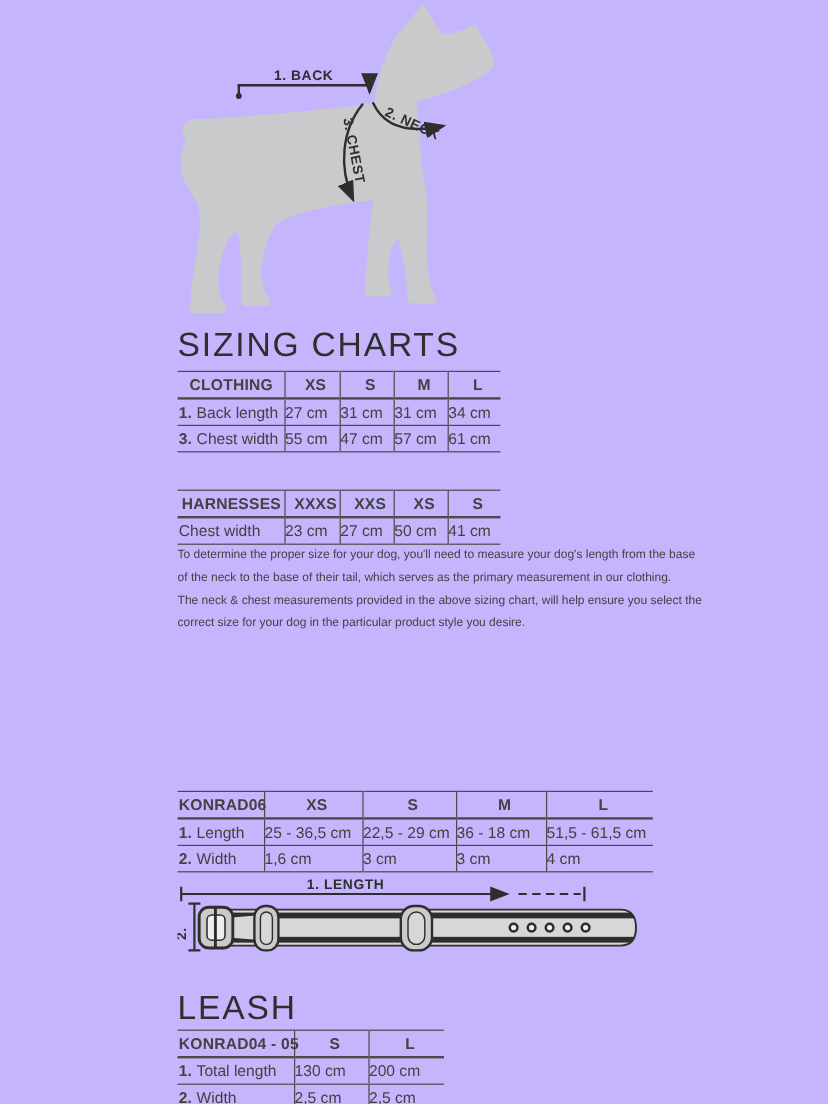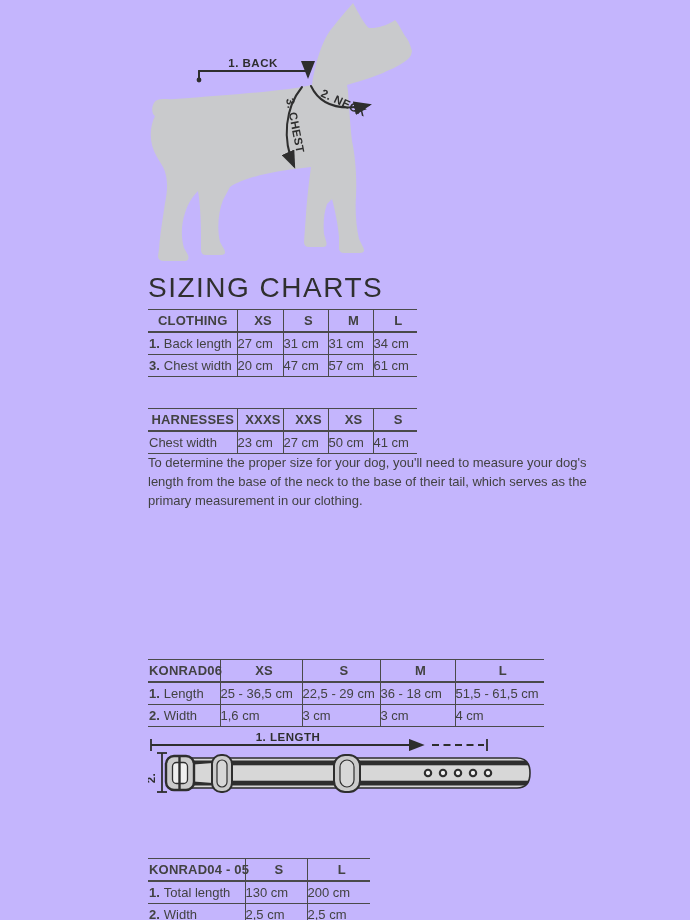--- a/index.html
+++ b/index.html
@@ -15,21 +15,21 @@
   table.size th{font-weight:bold;font-size:13px;text-align:center;letter-spacing:.2px;
      padding:3px 0 3px 6px;border-bottom:2px solid var(--border,#3f3f3f);white-space:nowrap;margin-left:24px;}
   table.size th.first{padding-left:1px;}
   table.size td{border-bottom:1px solid var(--border,#4a4a4a);padding:3px 0;white-space:nowrap;}
   table.size td.lbl{padding-left:1px;margin-left:14px;}
   table.size td.val{text-align:left;padding-right:7px;}
   table.size .sep{border-left:1px solid var(--border,#4a4a4a);}
   table.size b{font-weight:bold;}
   table.size .rowlbl{margin-left:4px;}
   
-  .notes{font-size:13px;line-height:19px;color:var(--text,#424242);}
+  .notes{font-size:10px;line-height:19px;color:var(--text,#424242);}
   .notes p{margin:0;}
   
   .sil{fill:var(--sil,#c9cacc);}
   .ann{stroke:var(--line,#2e2e2e);stroke-width:2;fill:none;stroke-linecap:round;}
   .annf{fill:var(--line,#2e2e2e);}
   .dim{stroke:var(--line,#2e2e2e);stroke-width:1.8;fill:none;}
   .dash{stroke-dasharray:7 4.5;}
   .svglbl{font-family:"Liberation Sans",sans-serif;font-weight:bold;font-size:11.5px;
      letter-spacing:.5px;fill:var(--line,#2e2e2e);}
   .metal{fill:#cbcbcb;stroke:var(--line,#2e2e2e);}
@@ -131,21 +131,21 @@
     <tbody>
       <tr>
         <td class="lbl"><b>1.</b><span class="rowlbl">Back length</span></td>
         <td class="val sep">27 cm</td>
         <td class="val sep">31 cm</td>
         <td class="val sep">31 cm</td>
         <td class="val sep">34 cm</td>
       </tr>
       <tr>
         <td class="lbl"><b>3.</b><span class="rowlbl">Chest width</span></td>
-        <td class="val sep">20 cm</td>
+        <td class="val sep">55 cm</td>
         <td class="val sep">47 cm</td>
         <td class="val sep">57 cm</td>
         <td class="val sep">61 cm</td>
       </tr>
     </tbody>
   </table>
 
   <table class="abs size" style="left:148px;top:408px;width:269px;">
     <colgroup>
         <col style="width:89px">
@@ -169,20 +169,21 @@
         <td class="val sep">23 cm</td>
         <td class="val sep">27 cm</td>
         <td class="val sep">50 cm</td>
         <td class="val sep">41 cm</td>
       </tr>
     </tbody>
   </table>
 
   <div class="abs notes" style="left:148px;top:453px;width:440px;">
     <p>To determine the proper size for your dog, you'll need to measure your dog's length from the base of the neck to the base of their tail, which serves as the primary measurement in our clothing.</p>
+    <p>The neck &amp; chest measurements provided in the above sizing chart, will help ensure you select the correct size for your dog in the particular product style you desire.</p>
   </div>
 
 
   <table class="abs size" style="left:148px;top:659px;width:396px;">
     <colgroup>
         <col style="width:72px">
         <col style="width:82px">
         <col style="width:78px">
         <col style="width:75px">
         <col style="width:89px">
@@ -262,20 +263,21 @@
       <g>
         <circle cx="280" cy="47" r="3.2" fill="#f2f2f2" stroke="#2e2e2e" stroke-width="2.1"></circle>
         <circle cx="295" cy="47" r="3.2" fill="#f2f2f2" stroke="#2e2e2e" stroke-width="2.1"></circle>
         <circle cx="310" cy="47" r="3.2" fill="#f2f2f2" stroke="#2e2e2e" stroke-width="2.1"></circle>
         <circle cx="325" cy="47" r="3.2" fill="#f2f2f2" stroke="#2e2e2e" stroke-width="2.1"></circle>
         <circle cx="340" cy="47" r="3.2" fill="#f2f2f2" stroke="#2e2e2e" stroke-width="2.1"></circle>
       </g>
     </g>
   </svg>
 
+  <div class="abs h" style="left:148px;top:822px;">LEASH</div>
 
   <table class="abs size" style="left:148px;top:858px;width:222px;">
     <colgroup>
         <col style="width:97px">
         <col style="width:62px">
         <col style="width:63px">
       </colgroup>
     <thead>
       <tr>
         <th class="first">KONRAD04 - 05</th>

